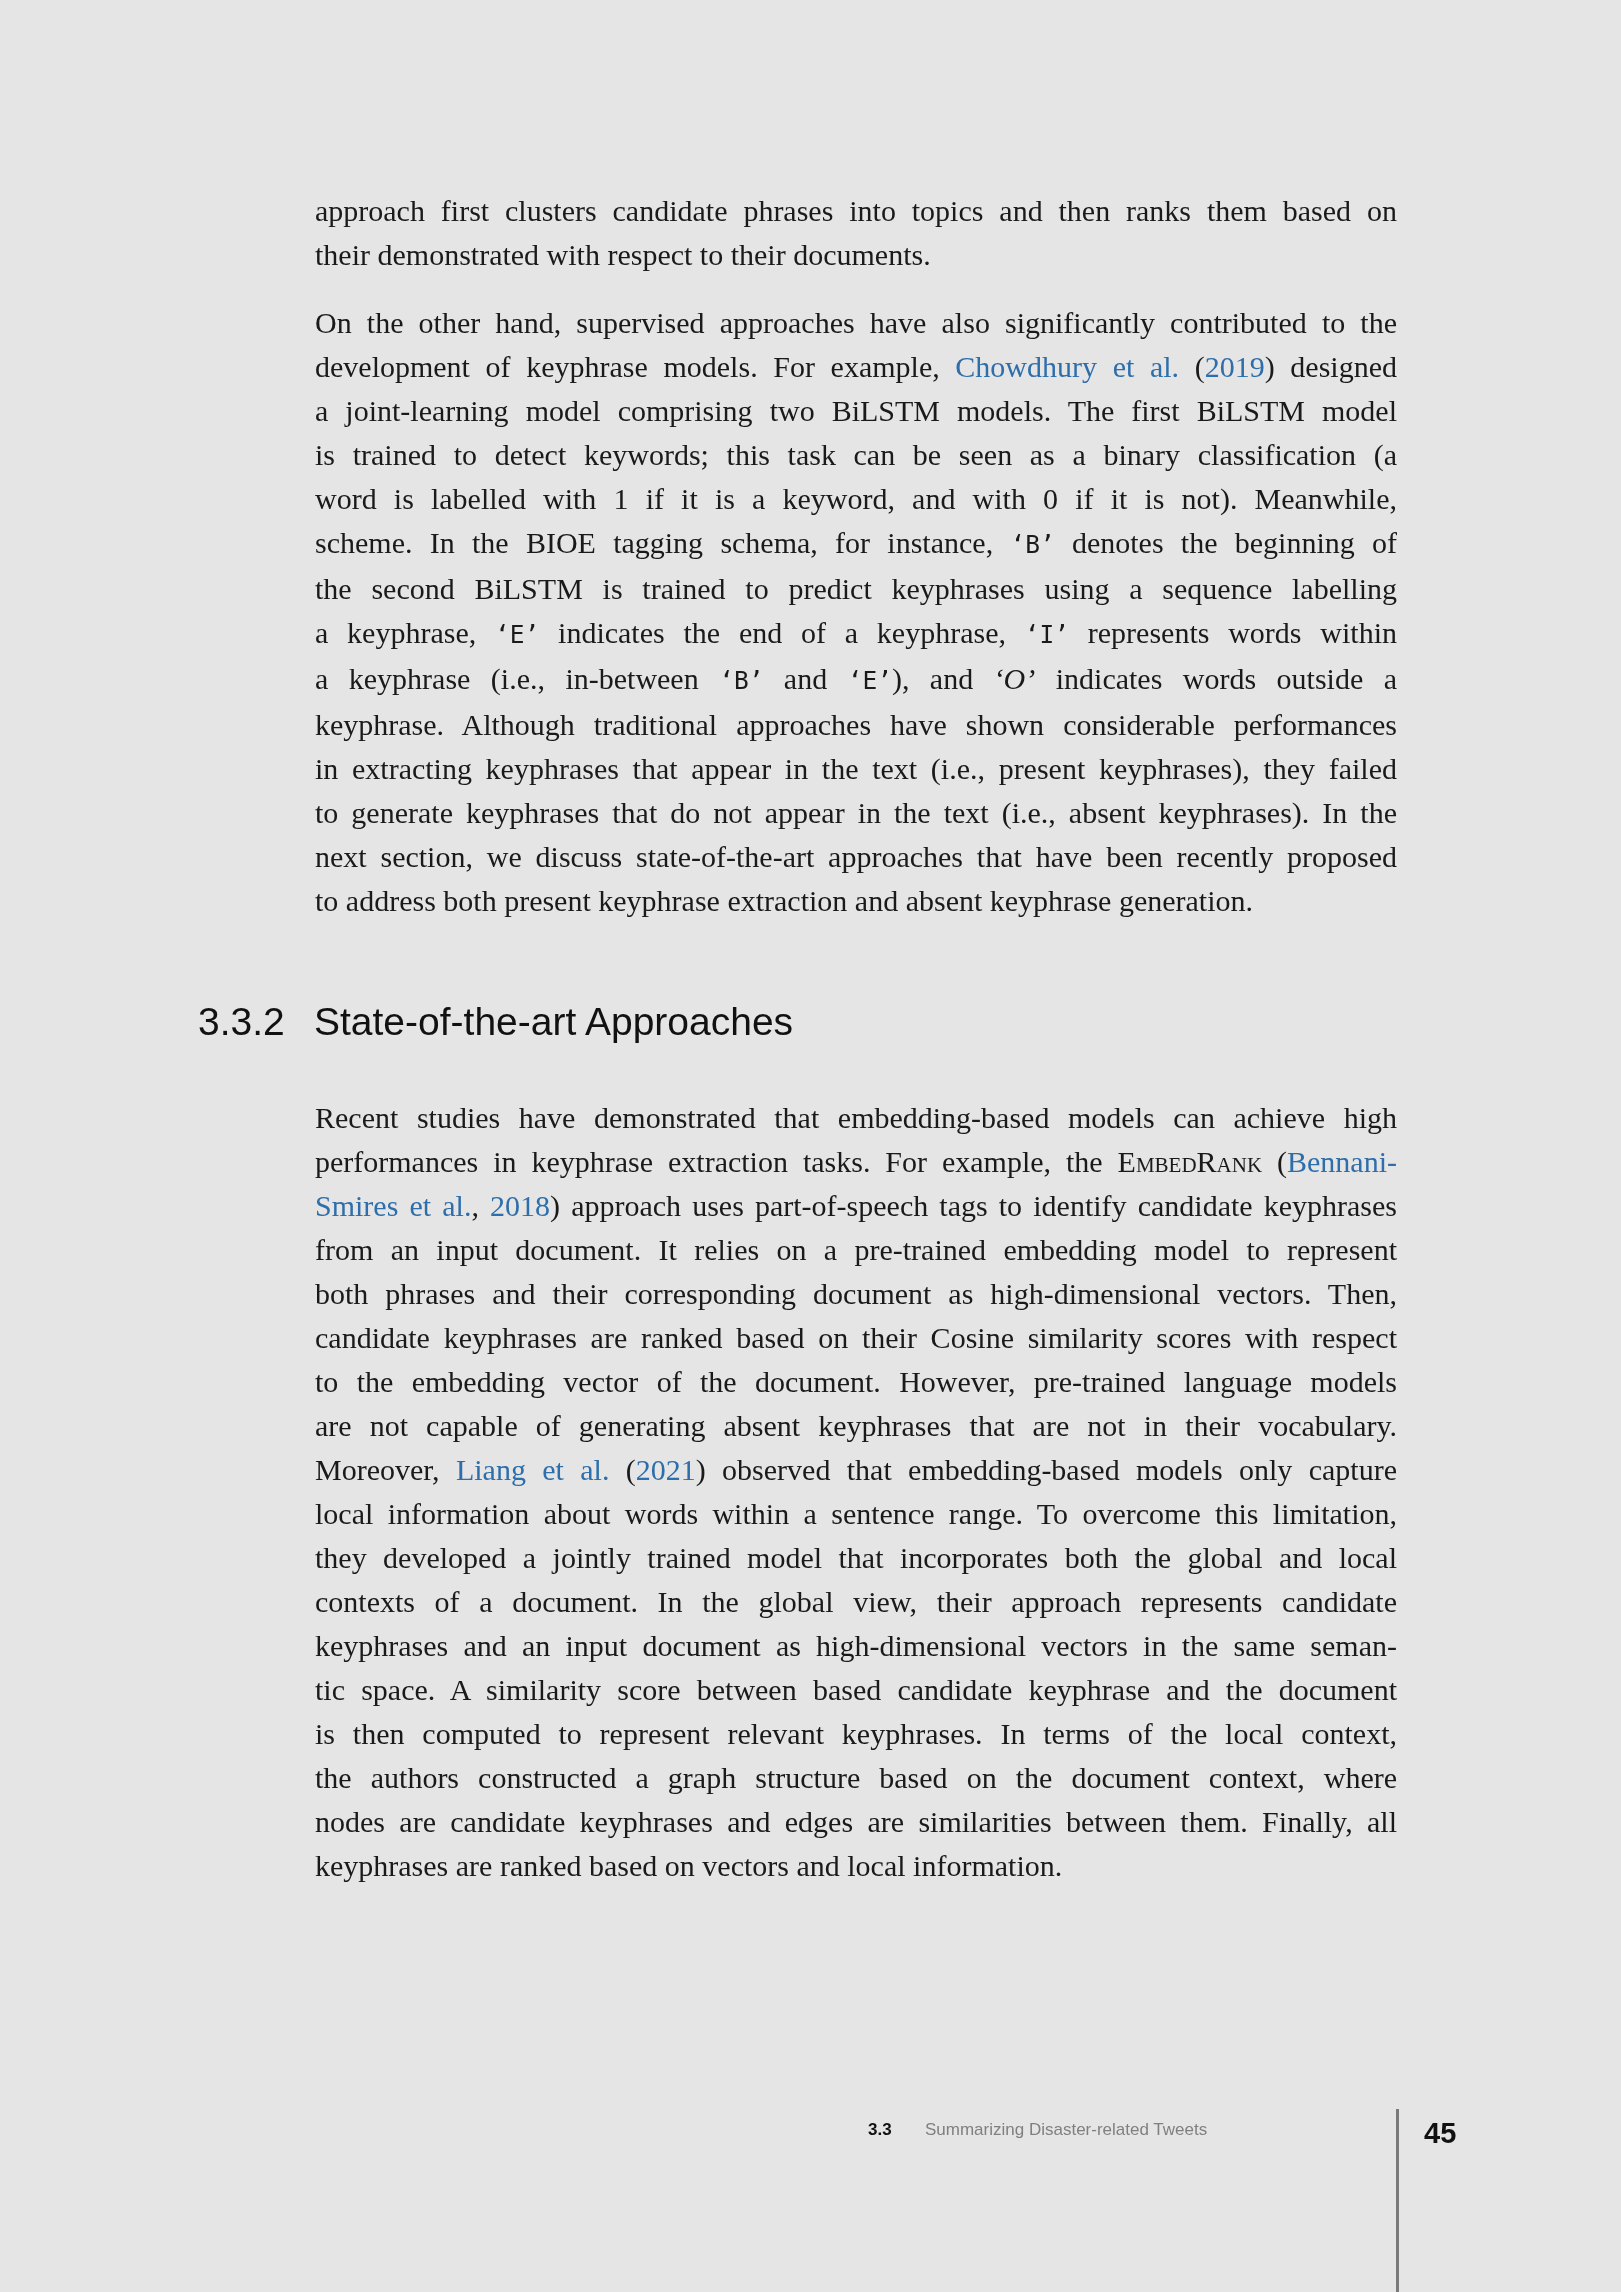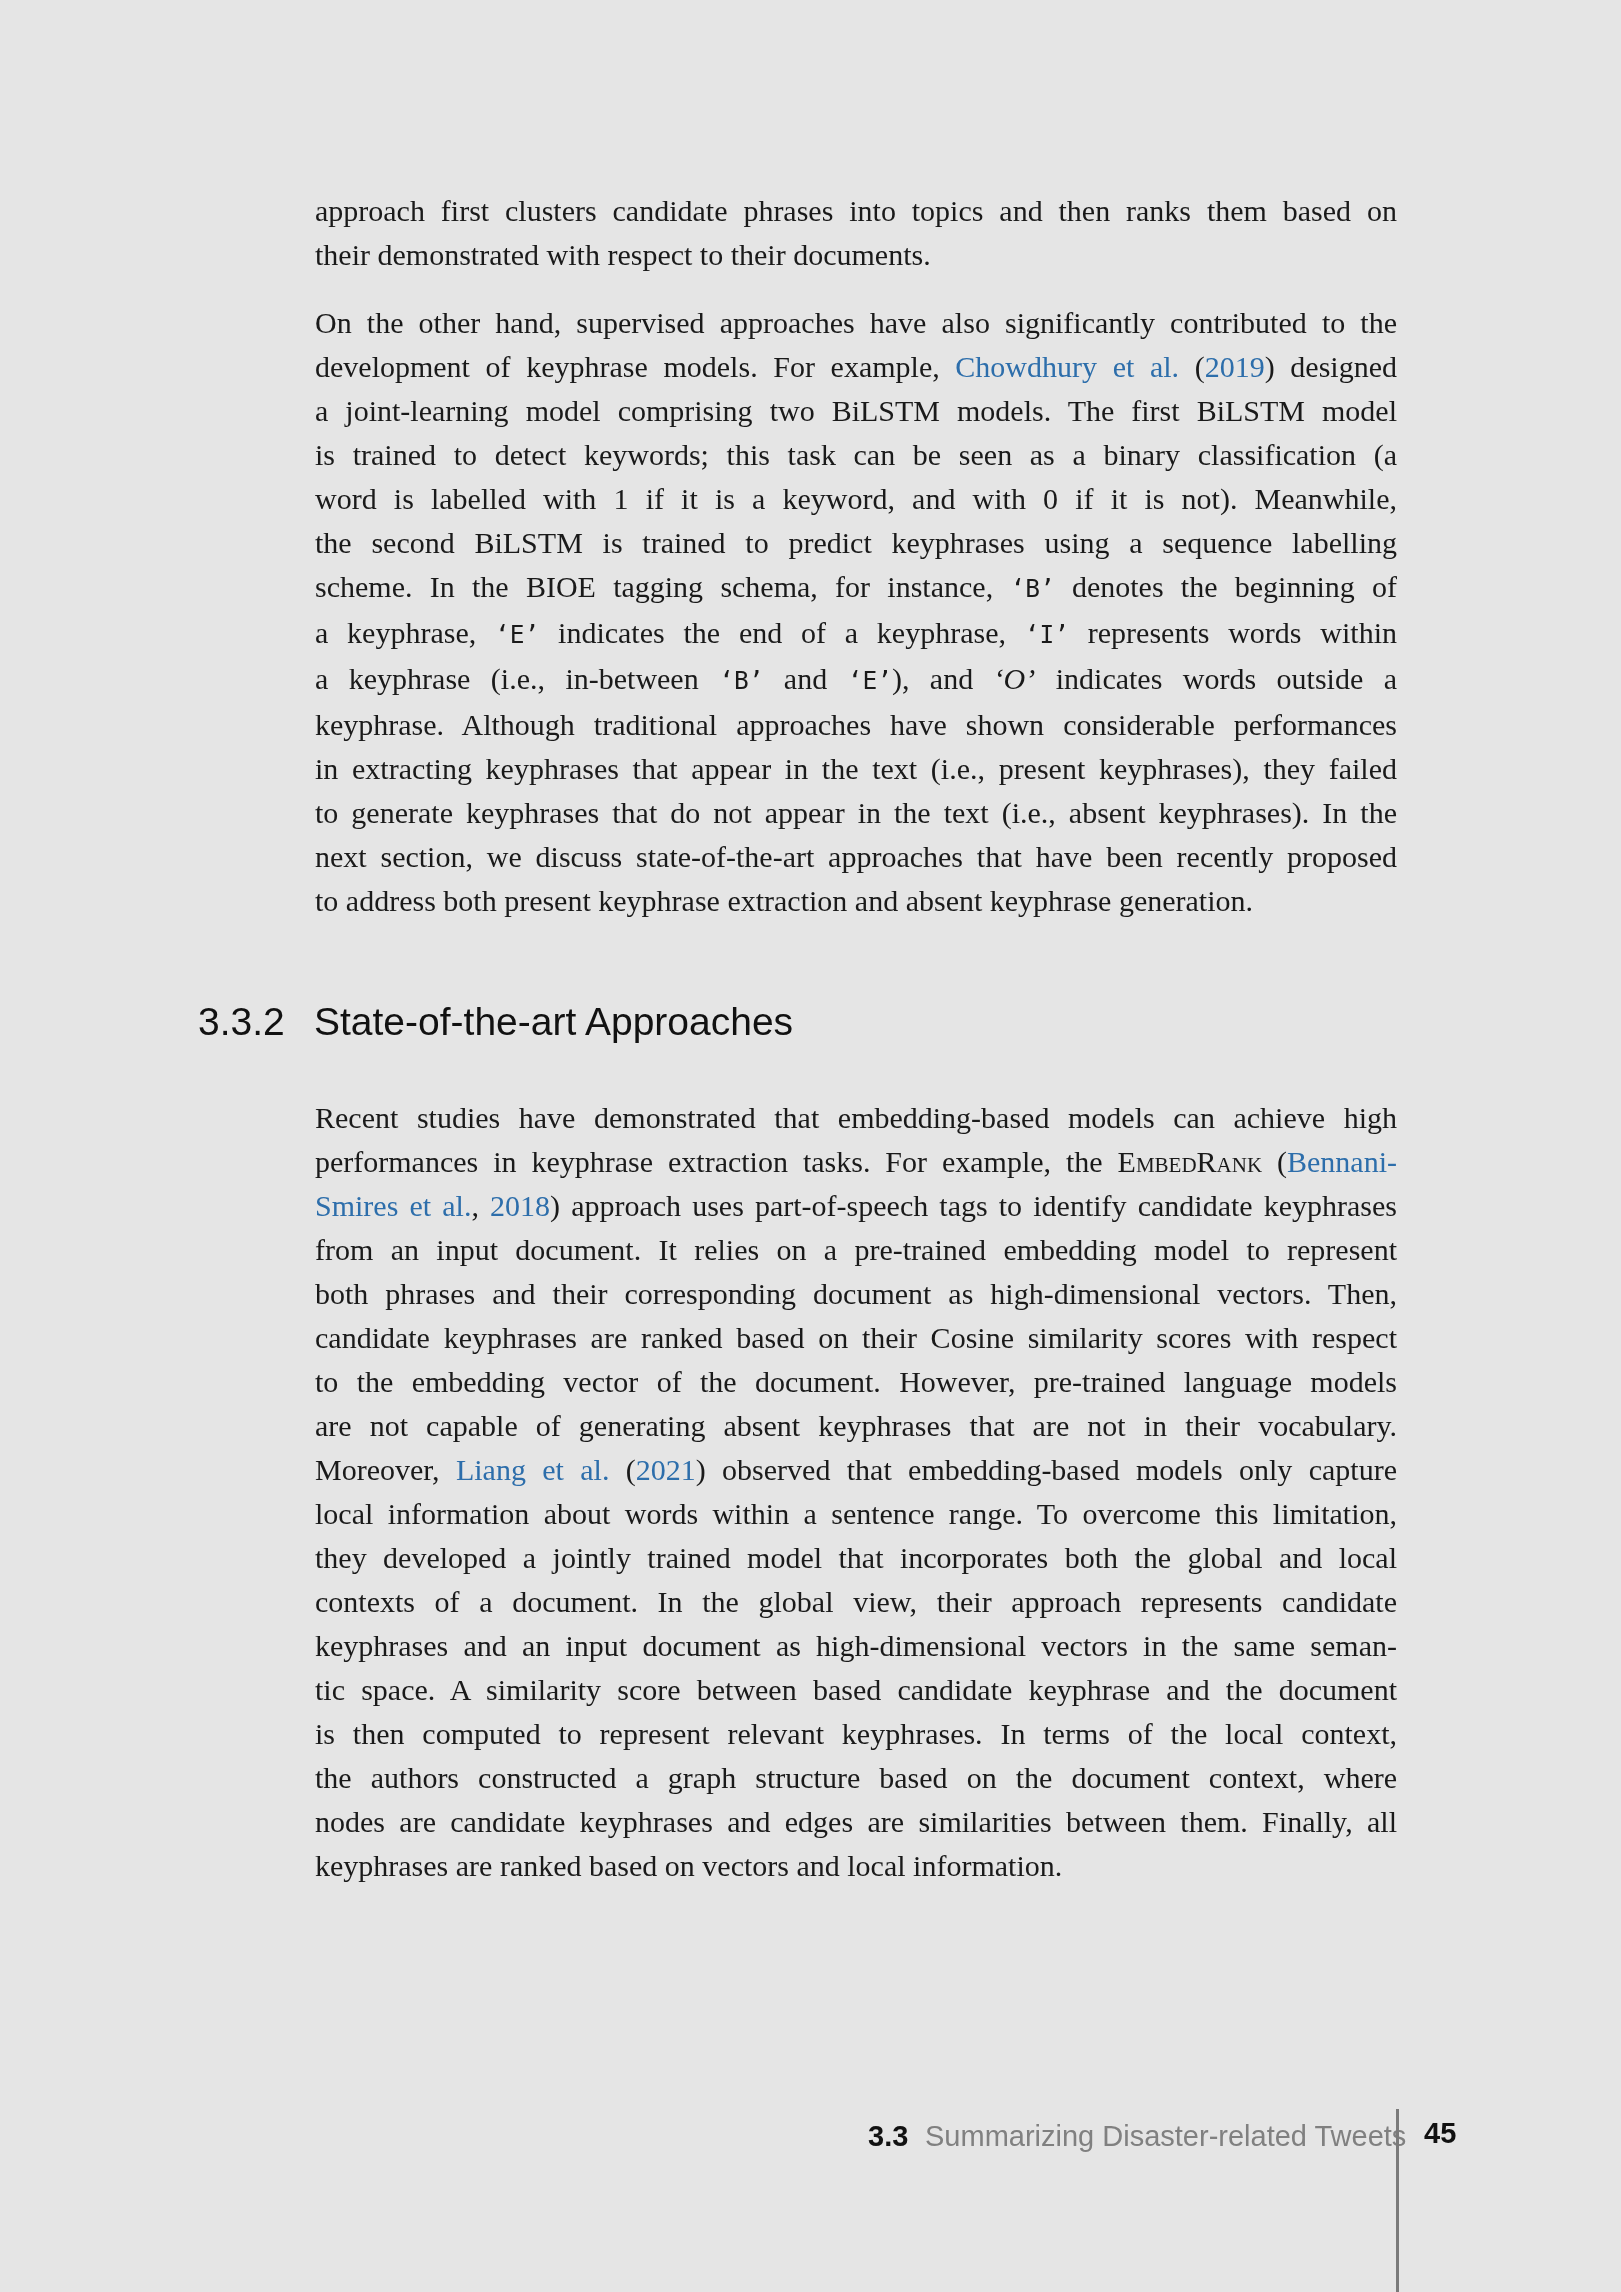--- a/index.html
+++ b/index.html
@@ -30,21 +30,21 @@
     font-size: 39px;
     color: #111;
     white-space: nowrap;
   }
   .heading .num { display: inline-block; width: 116px; }
   .footer {
     position: absolute;
     left: 868px;
     top: 2120px;
     font-family: "Liberation Sans", "DejaVu Sans", sans-serif;
-    font-size: 29px;
+    font-size: 17px;
     white-space: nowrap;
   }
   .footer .sec { font-weight: bold; color: #111; display: inline-block; width: 57px; }
   .footer .title { color: #808080; }
   .footer-rule {
     position: absolute;
     left: 1396px;
     top: 2109px;
     width: 2.9px;
     height: 183px;
@@ -69,22 +69,22 @@
     <span class="line">approach first clusters candidate phrases into topics and then ranks them based on</span>
     <span class="line last">their demonstrated with respect to their documents.</span>
   </div>
 
   <div class="text-block" style="top:301px;">
     <span class="line">On the other hand, supervised approaches have also significantly contributed to the</span>
     <span class="line"><span>development of keyphrase models. For example, </span><a class="cite">Chowdhury et al.</a><span> (</span><a class="cite">2019</a><span>) designed</span></span>
     <span class="line">a joint-learning model comprising two BiLSTM models.  The first BiLSTM model</span>
     <span class="line">is trained to detect keywords; this task can be seen as a binary classification (a</span>
     <span class="line"><span>word is labelled with </span><span>1</span><span> if it is a keyword, and with </span><span>0</span><span> if it is not).  Meanwhile,</span></span>
+    <span class="line"><span>scheme. In the BIOE tagging schema, for instance, </span><span class="mono">‘B’</span><span> denotes the beginning of</span></span>
     <span class="line">the second BiLSTM is trained to predict keyphrases using a sequence labelling</span>
-    <span class="line"><span>scheme. In the BIOE tagging schema, for instance, </span><span class="mono">‘B’</span><span> denotes the beginning of</span></span>
     <span class="line"><span>a keyphrase, </span><span class="mono">‘E’</span><span> indicates the end of a keyphrase, </span><span class="mono">‘I’</span><span> represents words within</span></span>
     <span class="line"><span>a keyphrase (i.e., in-between </span><span class="mono">‘B’</span><span> and </span><span class="mono">‘E’</span><span>), and </span><span class="it">‘O’</span><span> indicates words outside a</span></span>
     <span class="line">keyphrase. Although traditional approaches have shown considerable performances</span>
     <span class="line">in extracting keyphrases that appear in the text (i.e., present keyphrases), they failed</span>
     <span class="line">to generate keyphrases that do not appear in the text (i.e., absent keyphrases). In the</span>
     <span class="line">next section, we discuss state-of-the-art approaches that have been recently proposed</span>
     <span class="line last">to address both present keyphrase extraction and absent keyphrase generation.</span>
   </div>
 
   <div class="heading">

